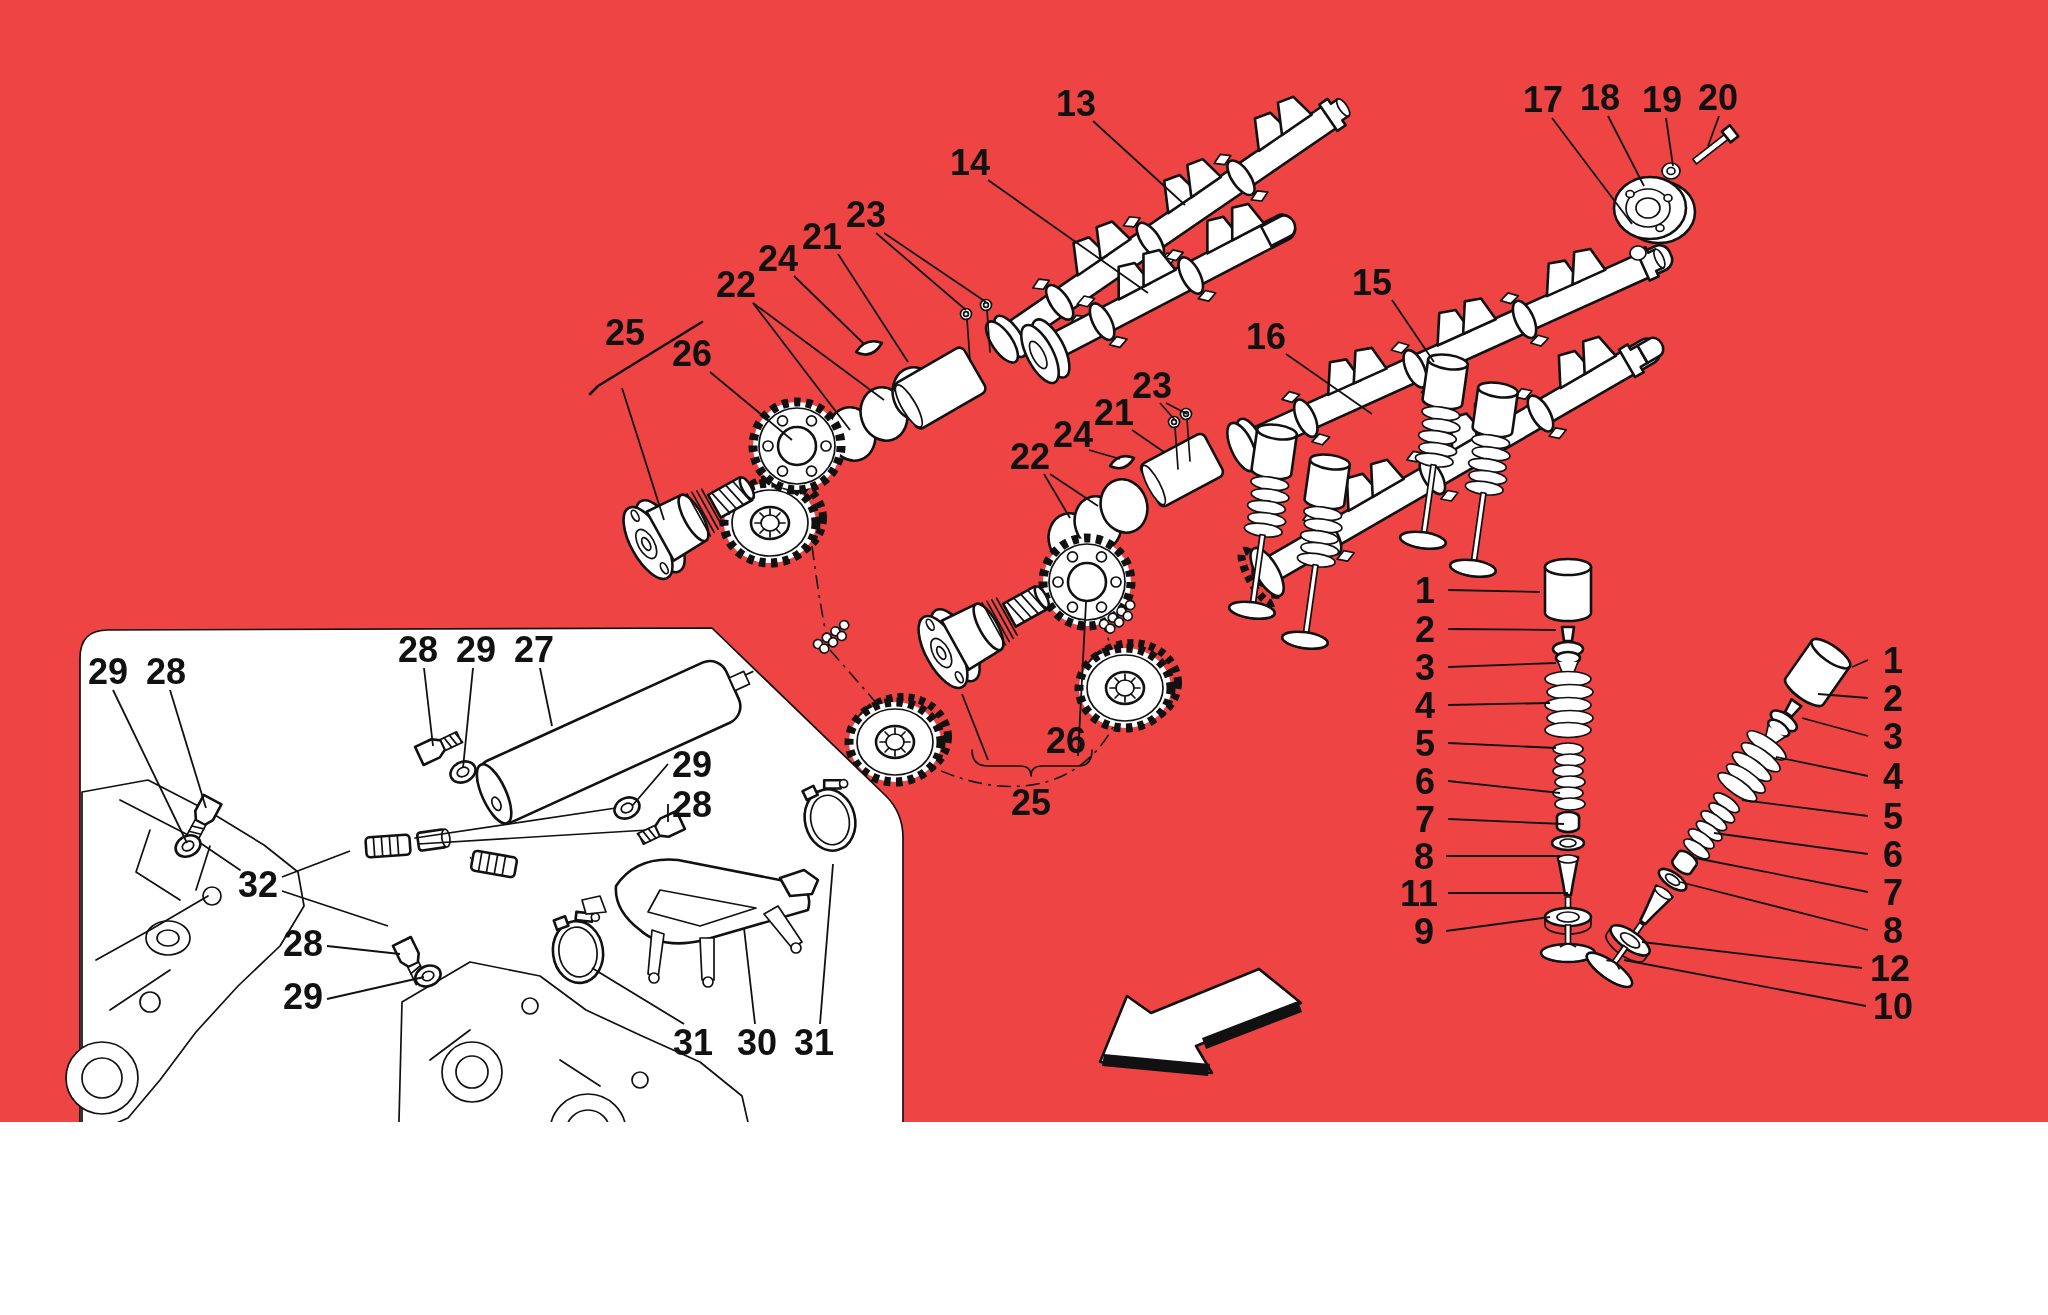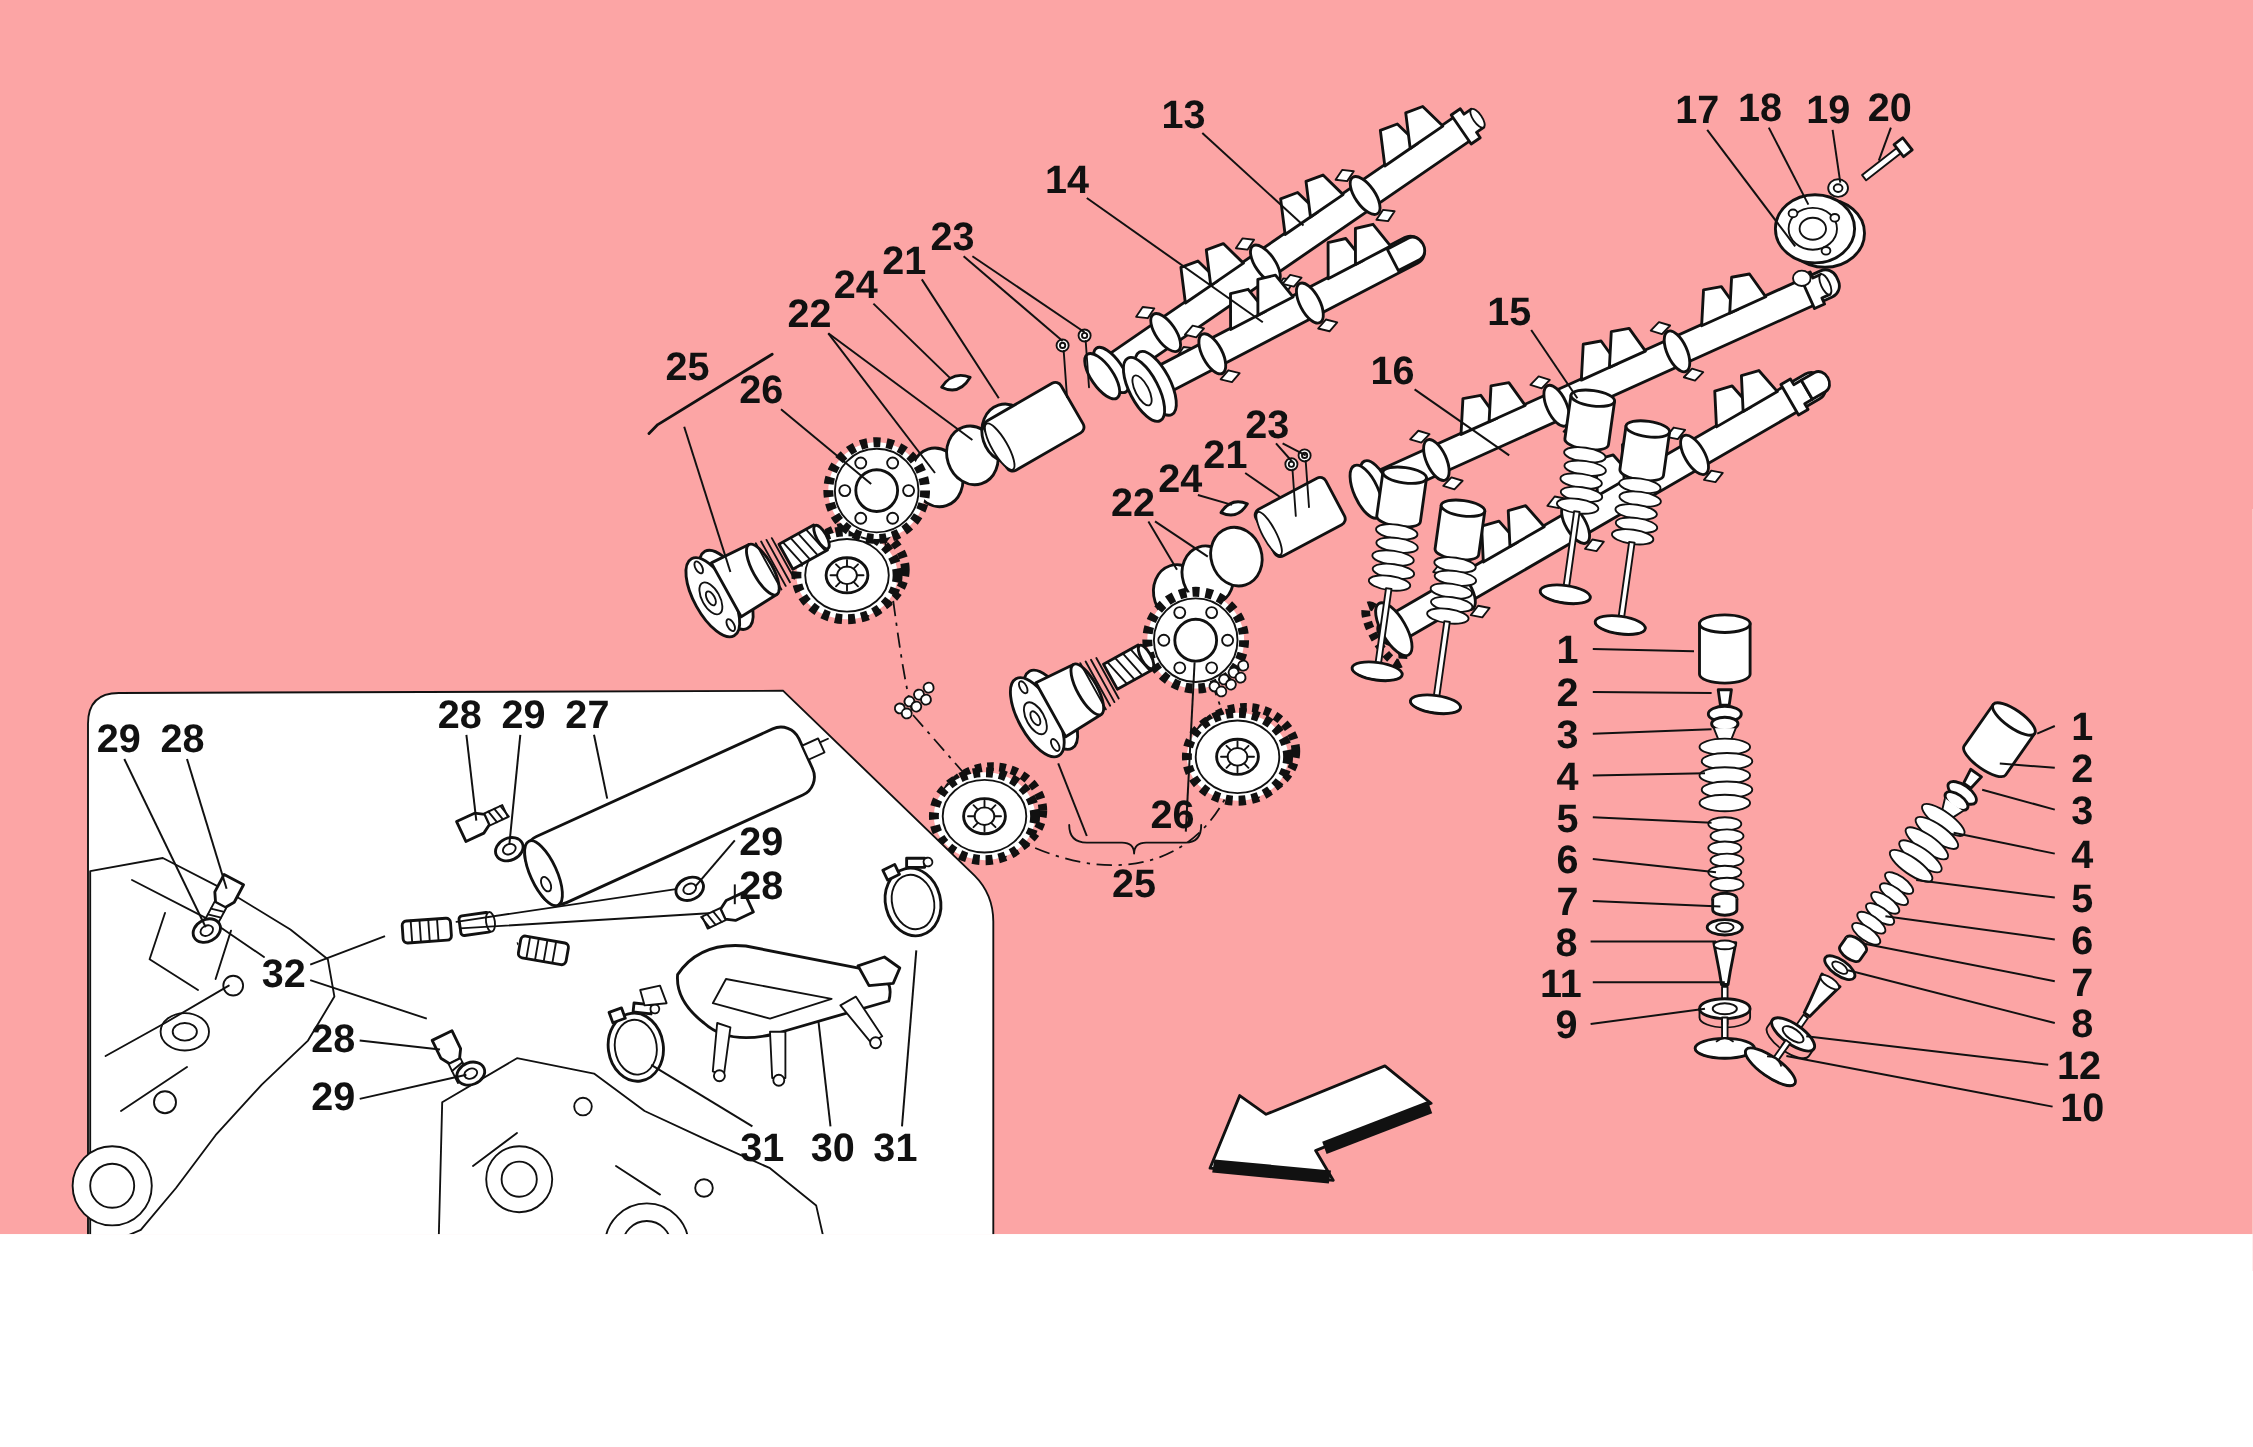--- a/index.html
+++ b/index.html
@@ -1,16 +1,16 @@
 <!DOCTYPE html>
 <html><head>
 <meta charset="utf-8">
 <style>
   html,body{margin:0;padding:0;background:#fff;}
-  #stage{position:relative;width:2048px;height:1122px;background:#fca5a5;overflow:hidden;}
+  #stage{position:relative;width:2048px;height:1122px;background:#ef4444;overflow:hidden;}
   svg{display:block}
   .ln{fill:none;stroke:#111;stroke-width:2.6;stroke-linejoin:round;stroke-linecap:round;}
   .ln2{fill:none;stroke:#111;stroke-width:1.7;stroke-linejoin:round;stroke-linecap:round;}
   .fw{fill:#fff;stroke:#111;stroke-width:2.6;stroke-linejoin:round;}
   .fw2{fill:#fff;stroke:#111;stroke-width:1.7;stroke-linejoin:round;}
   .teeth{fill:#fff;stroke:#111;stroke-width:9;stroke-dasharray:6.5 5.5;}
   .teeth2{fill:none;stroke:#111;stroke-width:8;stroke-dasharray:6 5;}
   .dashdot{fill:none;stroke:#111;stroke-width:1.6;stroke-dasharray:14 6 3 6;}
   .leader{stroke:#111;stroke-width:1.8;fill:none;}
   .callout{font-family:"Liberation Sans","DejaVu Sans",sans-serif;font-size:36px;font-weight:600;fill:#111;text-anchor:middle;}

